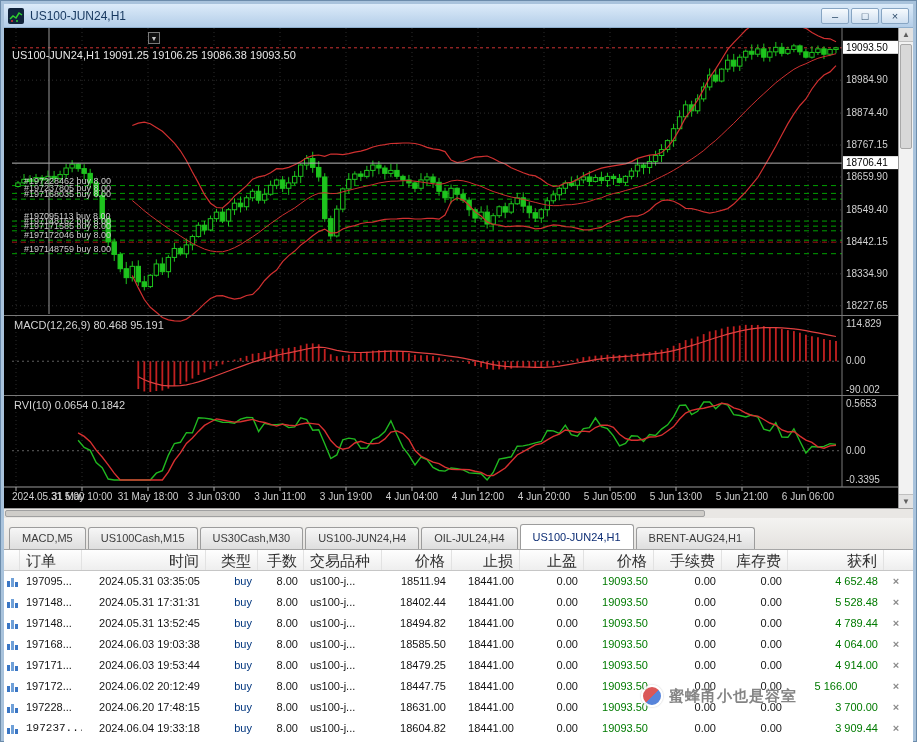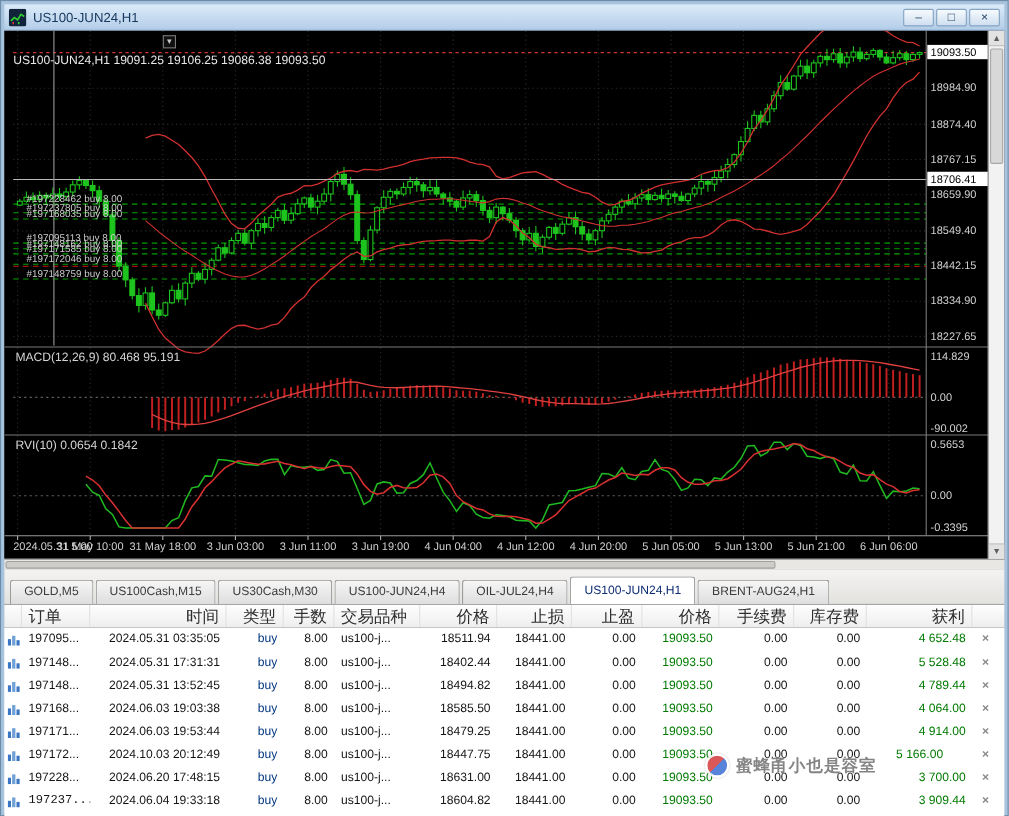--- a/index.html
+++ b/index.html
@@ -574,21 +574,21 @@
       <div class="sb-arrow">▲</div>
       <div class="sb-thumb"></div>
       <div class="sb-arrow down">▼</div>
     </div>
   </div>
 
   <div class="hscroll">
     <div class="hthumb"></div>
   </div>
 
-  <div class="tabbar" id="tabbar"><div class="tab">GOLD,M5</div><div class="tab">US100Cash,M15</div><div class="tab">US30Cash,M30</div><div class="tab">US100-JUN24,H4</div><div class="tab">OIL-JUL24,H4</div><div class="tab active">US100-JUN24,H1</div><div class="tab">BRENT-AUG24,H1</div></div>
+  <div class="tabbar" id="tabbar"><div class="tab">MACD,M5</div><div class="tab">US100Cash,M15</div><div class="tab">US30Cash,M30</div><div class="tab">US100-JUN24,H4</div><div class="tab">OIL-JUL24,H4</div><div class="tab active">US100-JUN24,H1</div><div class="tab">BRENT-AUG24,H1</div></div>
 
   <div class="thead" id="thead">
       <div class="cell icon-cell" style="width: 16px;"></div>
       <div class="cell th" style="width: 62px; text-align: left;">订单</div>
       <div class="cell th" style="width: 124px; text-align: right;">时间</div>
       <div class="cell th" style="width: 52px; text-align: right;">类型</div>
       <div class="cell th" style="width: 46px; text-align: right;">手数</div>
       <div class="cell th" style="width: 78px; text-align: left;">交易品种</div>
       <div class="cell th" style="width: 70px; text-align: right;">价格</div>
       <div class="cell th" style="width: 68px; text-align: right;">止损</div>
@@ -711,21 +711,21 @@
       </div>
       <div class="trow">
         <div class="cell icon-cell" style="width: 16px;">
           <svg width="11" height="11" viewBox="0 0 11 11">
             <rect x="0" y="5" width="3" height="6" fill="#3a76c4"></rect>
             <rect x="4" y="2" width="3" height="9" fill="#6fa0d8"></rect>
             <rect x="8" y="6" width="3" height="5" fill="#3a76c4"></rect>
           </svg>
         </div>
         <div class="cell" style="width: 62px; text-align: left;">197172...</div>
-        <div class="cell" style="width: 124px; text-align: right;">2024.10.03 20:12:49</div>
+        <div class="cell" style="width: 124px; text-align: right;">2024.06.02 20:12:49</div>
         <div class="cell buy" style="width: 52px; text-align: right;">buy</div>
         <div class="cell" style="width: 46px; text-align: right;">8.00</div>
         <div class="cell" style="width: 78px; text-align: left;">us100-j...</div>
         <div class="cell" style="width: 70px; text-align: right;">18447.75</div>
         <div class="cell" style="width: 68px; text-align: right;">18441.00</div>
         <div class="cell" style="width: 64px; text-align: right;">0.00</div>
         <div class="cell green" style="width: 70px; text-align: right;">19093.50</div>
         <div class="cell" style="width: 68px; text-align: right;">0.00</div>
         <div class="cell" style="width: 66px; text-align: right;">0.00</div>
         <div class="cell green" style="width: 96px; text-align: center;">5 166.00</div>

